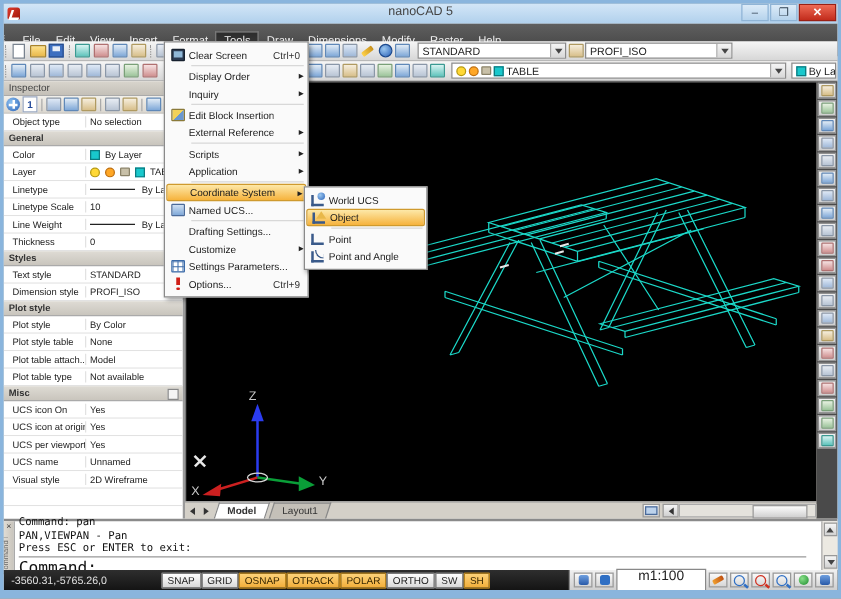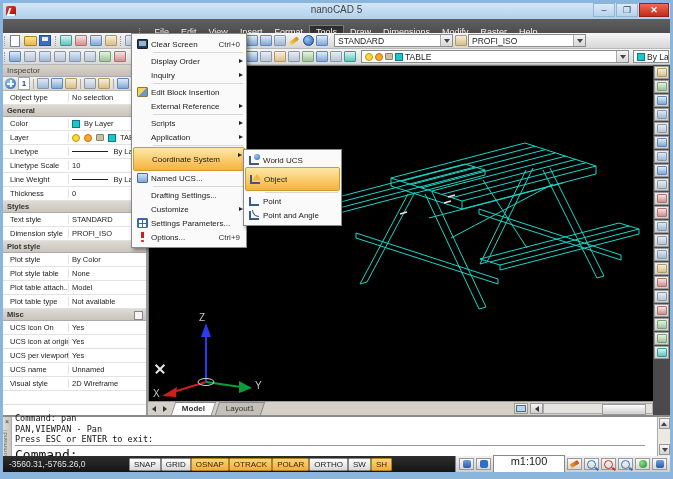--- a/index.html
+++ b/index.html
@@ -16,21 +16,21 @@
   .title-text{left:0;top:1px;width:100%;text-align:center;color:#444;}
   .app-logo{left:3px;top:3px;width:10px;height:10px;background:linear-gradient(135deg,#e03c2c,#9c1408);border-radius:2px;}
   .app-logo:after{content:"";position:absolute;left:2px;top:2px;width:6px;height:6px;border-left:2px solid #fff;border-bottom:2px solid #fff;transform:skewX(-18deg);}
   .wbtns{right:1px;top:0;height:15px;display:flex;gap:1px;}
   .wbtn{width:22px;height:14px;background:linear-gradient(#dcebf8,#b6d3ec);border:1px solid #8fb4d6;
     box-sizing:border-box;text-align:center;font-size:9px;line-height:12px;color:#345;}
   .wbtn.close{width:30px;background:linear-gradient(#ee6a55,#c22c1c);color:#fff;border-color:#992015;font-weight:bold;}
 
   
   .menubar{left:0;top:16px;width:667px;height:26px;background:linear-gradient(#5f5f5f,#3f3f3f);
-    display:flex;align-items:center;padding-left:10px;box-sizing:border-box;justify-content:center;}
+    display:flex;align-items:center;box-sizing:border-box;}
   .menubar .grip{width:3px;height:9px;border-left:1px dotted #9a9a9a;margin-right:5px;}
   .mb-item{font-size:9px;color:#f0f0f0;padding:0 6px;line-height:13px;height:13px;}
   .mb-item.active{background:linear-gradient(#2c2c2c,#3c3c3c);border:1px solid #787878;border-bottom:none;line-height:12px;}
 
   
   .tb{left:0;width:667px;height:16px;background:linear-gradient(#f6f6f6,#d7d7d7);border-bottom:1px solid #b8b8b8;box-sizing:border-box;}
   .tb1{top:30px;} .tb2{top:46px;}
   .tbgrip{position:absolute;top:3px;width:3px;height:10px;border-left:1px dotted #999;}
   .ic{position:absolute;top:1px;width:14px;height:13px;border-radius:2px;display:flex;align-items:center;justify-content:center;}
   .chip{display:block;width:10px;height:9px;border-radius:1px;border:1px solid #8a97a8;background:linear-gradient(#e8edf4,#b8c4d4);}
@@ -136,21 +136,21 @@
 
   
   .menu{background:#fafafa;border:1px solid #8a8a8a;box-shadow:2px 2px 4px rgba(0,0,0,.45);padding:3px 1px;z-index:50;}
   .tools-menu{left:128px;top:30px;width:112px;}
   .sub-menu{left:240px;top:146px;width:95px;}
   .mi{display:flex;align-items:center;height:14px;font-size:8px;color:#1a1a1a;position:relative;padding-right:2px;}
   .mi .gut{width:18px;height:14px;flex:none;display:flex;align-items:center;justify-content:center;}
   .mi .lab{white-space:nowrap;overflow:hidden;}
   .mi .sc{margin-left:auto;padding-right:3px;color:#333;}
   .mi .arr{position:absolute;right:2px;top:4.5px;width:0;height:0;border-top:2.5px solid transparent;border-bottom:2.5px solid transparent;border-left:4px solid #222;}
-  .mi.hl{background:linear-gradient(#fde8a8,#f6b33d);border:1px solid #cf9a2e;border-radius:2px;box-sizing:border-box;height:24px;}
+  .mi.hl{background:linear-gradient(#fde8a8,#f6b33d);border:1px solid #cf9a2e;border-radius:2px;box-sizing:border-box;height:14px;}
   .msep{height:1px;background:#d8d8d8;margin:1px 2px 1px 20px;}
   .gico{width:11px;height:10px;border-radius:1px;}
   .g-screen{background:#2a3a52;border:1px solid #16202e;box-sizing:border-box;}
   .g-screen:after{content:"";display:block;margin:1px auto;width:7px;height:5px;background:#8fb8d8;}
   .g-block{background:linear-gradient(135deg,#f2d25a 50%,#6a98d0 50%);border:1px solid #8a7a3a;box-sizing:border-box;}
   .g-ucs{background:linear-gradient(#cfe0f4,#7fa8d8);border:1px solid #4a6a9a;box-sizing:border-box;}
   .g-table{background:#fff;border:1px solid #3a6aa8;box-sizing:border-box;background-image:linear-gradient(#3a6aa8 1px,transparent 1px),linear-gradient(90deg,#3a6aa8 1px,transparent 1px);background-size:4px 4px;}
   .g-warn{width:4px;height:10px;position:relative;background:none;}
   .g-warn:before{content:"";position:absolute;left:1px;top:0;width:2.5px;height:6px;background:#d02018;}
   .g-warn:after{content:"";position:absolute;left:1px;bottom:0;width:2.5px;height:2.5px;background:#d02018;border-radius:50%;}

